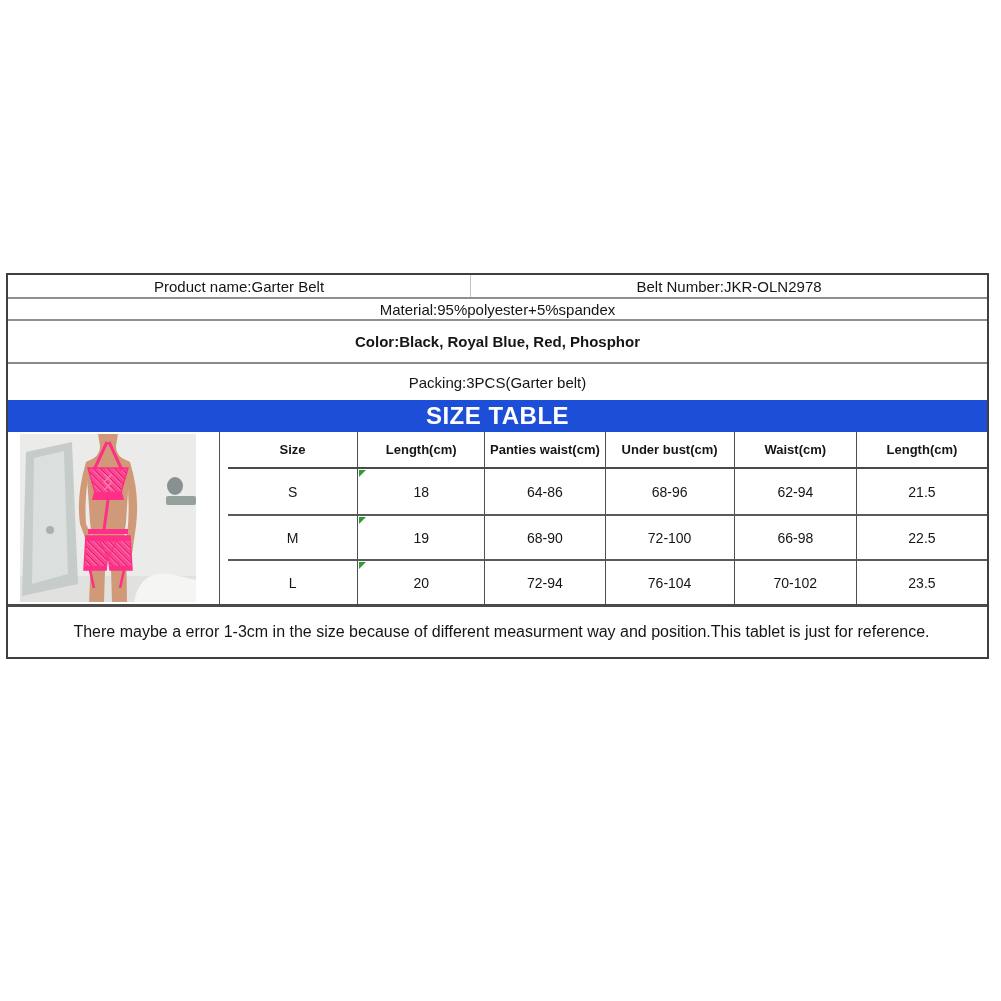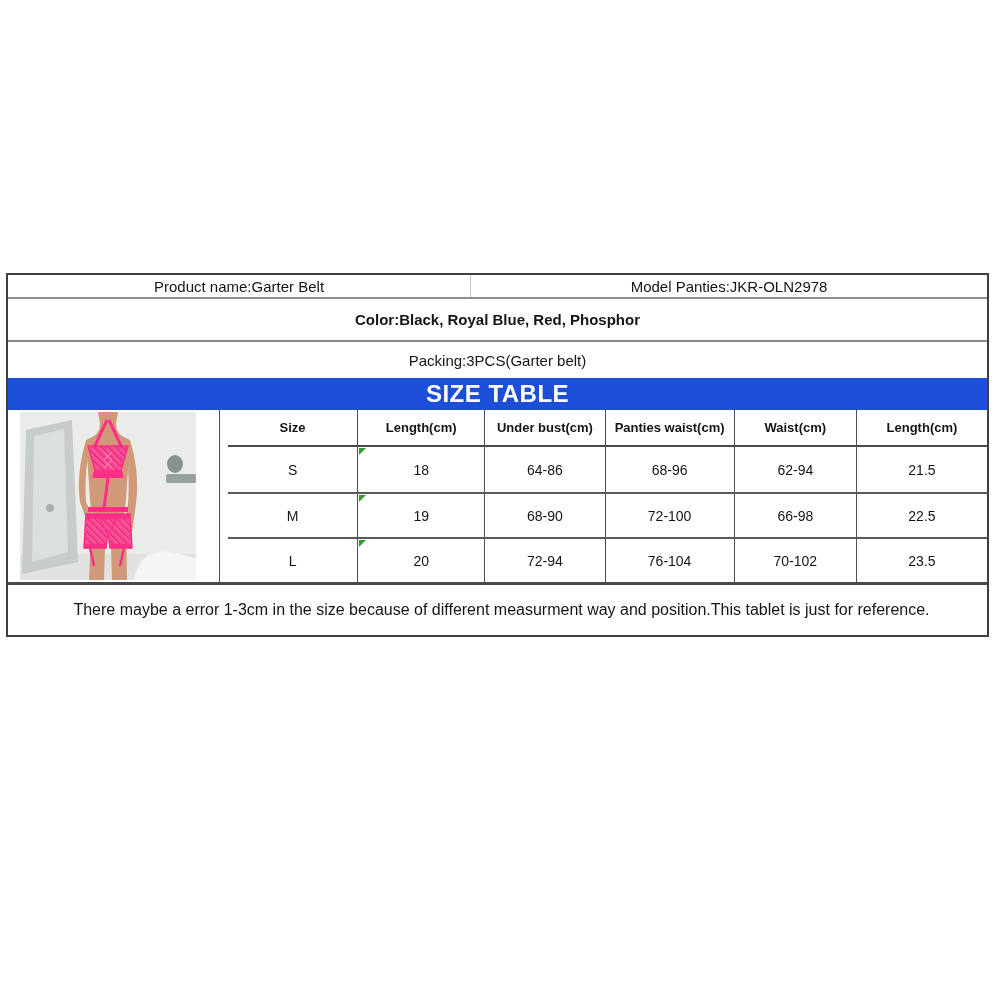--- a/index.html
+++ b/index.html
@@ -67,23 +67,24 @@
     padding-left:8px;
   }
 </style>
 </head>
 <body>
 
 <div class="sheet">
 
   <div class="row row-split">
     <div class="cell cell-left">Product name:Garter Belt</div>
-    <div class="cell cell-right">Model Panties:JKR-OLN2978</div>
+    <div class="cell cell-right">Belt Number:JKR-OLN2978</div>
   </div>
 
+  <div class="row row-material">Material:95%polyester+5%spandex</div>
   <div class="row row-color">Color:Black, Royal Blue, Red, Phosphor</div>
   <div class="row row-packing">Packing:3PCS(Garter belt)</div>
 
   <div class="row title-bar">SIZE TABLE</div>
 
   <div class="chart-area">
 
     <div class="photo-cell">
       <svg width="176" height="168" viewBox="0 0 176 168">
         <defs>
@@ -127,22 +128,22 @@
         <polygon points="80,107 96,107 88,124" fill="url(#net)" stroke="#ff2e86" stroke-width="1.2"></polygon>
         <rect x="64" y="132" width="23" height="4" fill="#ff2e86"></rect>
         <rect x="90" y="132" width="22" height="4" fill="#ff2e86"></rect>
         <path d="M70 136 L74 154 M104 136 L100 154" stroke="#ff2e86" stroke-width="2.5" fill="none"></path>
       </svg>
     </div>
 
     <div class="size-grid">
       <div class="c hd">Size</div>
       <div class="c hd bL">Length(cm)</div>
+      <div class="c hd bL">Panties waist(cm)</div>
       <div class="c hd bL">Under bust(cm)</div>
-      <div class="c hd bL">Panties waist(cm)</div>
       <div class="c hd bL">Waist(cm)</div>
       <div class="c hd bL">Length(cm)</div>
 
       <div class="c">S</div>
       <div class="c bL">
           <span class="flag"></span>
           <span>18</span>
         </div>
       <div class="c bL">64-86</div>
       <div class="c bL">68-96</div>

